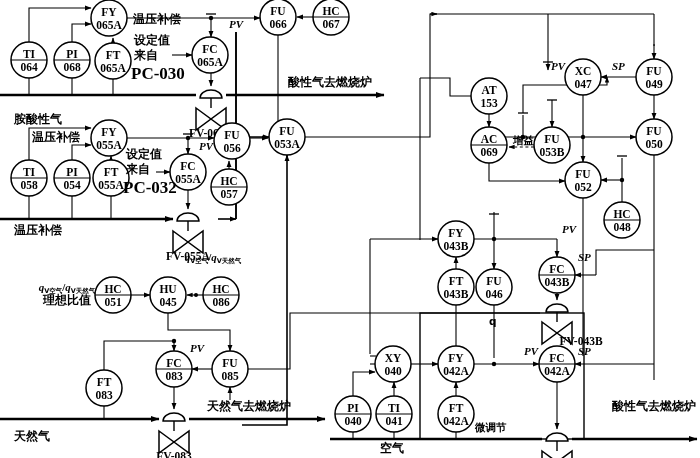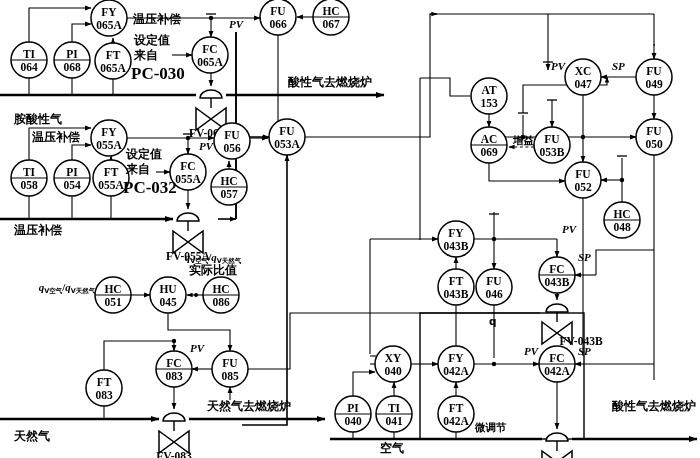--- a/index.html
+++ b/index.html
@@ -489,27 +489,27 @@
 
     <div style="position:absolute;left:513px;top:134px;" class="ov cnlab sm">增益</div>
 
     <div style="position:absolute;left:489px;top:315px;" class="ov cnlab sm">q</div>
     <div style="position:absolute;left:475px;top:421px;" class="ov cnlab sm">微调节</div>
 
     <div style="position:absolute;left:12px;top:281px;text-align:center;width:110px;">
       <div class="ratio-line">
         <i>q</i><sub>V空气</sub><span>/</span><i>q</i><sub>V天然气</sub>
       </div>
+      <div class="cnlab">理想比值</div>
     </div>
 
     <div style="position:absolute;left:158px;top:251px;text-align:center;width:110px;">
       <div class="ratio-line">
         <i>q</i><sub>V空气</sub><span>/</span><i>q</i><sub>V天然气</sub>
       </div>
-      <div class="cnlab">实际比值</div>
     </div>
   </div>
 </div>
 
 <style>
   .ov{white-space:nowrap;text-align:center;}
   .cnlab{font-family:"DejaVu Sans", sans-serif;font-size:12px;font-weight:700;color:#000;line-height:1.15;}
   .cnlab.sm{font-size:10.5px;}
   .enlab{font-family:"Liberation Serif", serif;font-size:17px;font-weight:700;color:#000;}
   .ratio-line{font-family:"Liberation Serif", serif;font-size:11px;font-weight:700;color:#000;white-space:nowrap;}

